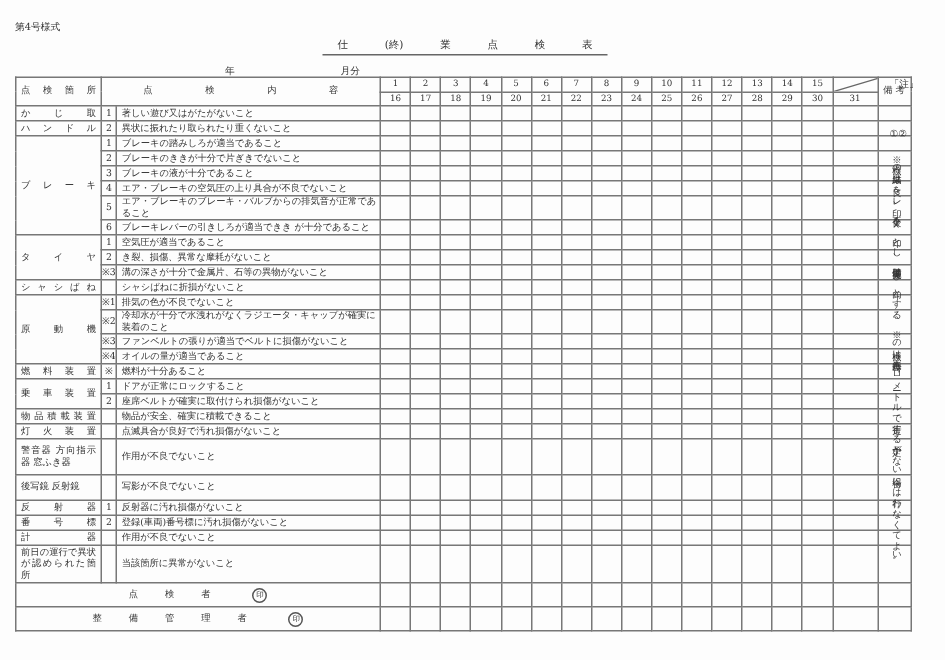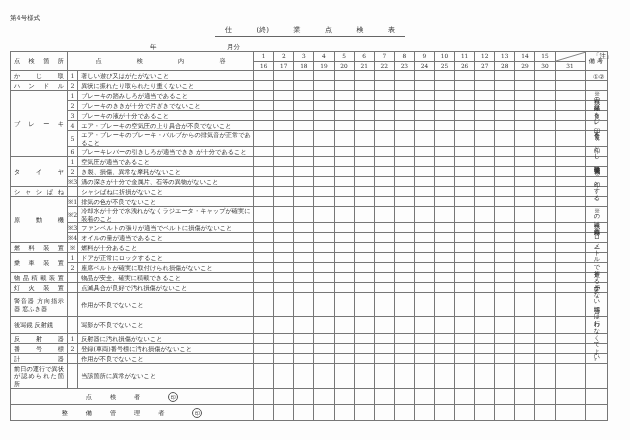--- a/index.html
+++ b/index.html
@@ -731,15 +731,15 @@
         <td class="day"></td>
         <td class="day"></td>
         <td class="day"></td>
         <td class="remark"></td>
       </tr>
     </tbody>
 </table>
 
 <div class="notes">
   <div>「注」</div>
-  <div style="margin-top:12px">①②</div>
+  <div style="margin-top:24px">①②</div>
   <div class="vert">※点検の結果は良をレ印、不良を×印とし、整備完了後は◎印とする。※の点検は毎時八〇キロメートルで走行する予定がない場合には行わなくてよい。</div>
 </div>
 
 </body></html>

